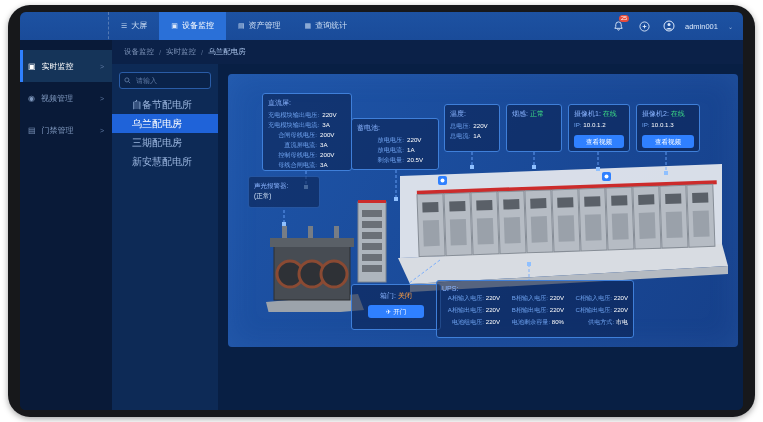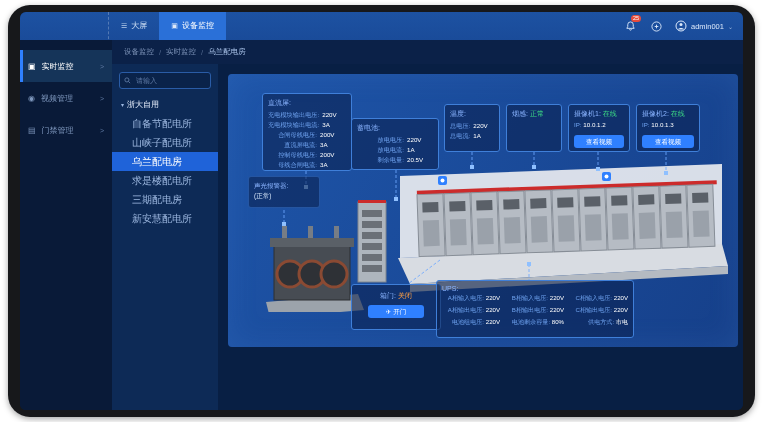--- a/index.html
+++ b/index.html
@@ -16,21 +16,21 @@
   .logo{width:88px;height:100%;border-right:1px dashed rgba(255,255,255,.25);}
   .tabs{display:flex;height:100%;}
   .tab{height:28px;line-height:28px;padding:0 12px;font-size:8px;color:#cfe0f5;cursor:pointer;
        display:flex;align-items:center;gap:4px;white-space:nowrap;}
   .tab .tab-icon{font-size:7px;opacity:.85;}
   .tab.active{background:#2a70d8;color:#fff;}
   .header-right{position:absolute;right:10px;top:0;height:28px;display:flex;align-items:center;gap:12px;}
   .hbtn{position:relative;width:14px;height:14px;display:flex;align-items:center;justify-content:center;cursor:pointer;}
   .badge{position:absolute;top:-4px;left:8px;background:#e74c3c;color:#fff;font-size:5.5px;
        line-height:7px;padding:0 2px;border-radius:4px;}
-  .user{display:flex;align-items:center;gap:4px;color:#dce9fb;font-size:7.5px;cursor:pointer;}
+  .user{display:flex;align-items:center;gap:10px;color:#dce9fb;font-size:7.5px;cursor:pointer;}
   .caret{font-size:6px;color:#9fb9e0;}
 
   
   .sidebar{position:absolute;left:0;top:28px;width:92px;bottom:0;background:#091a38;padding-top:10px;}
   .side-item{height:32px;display:flex;align-items:center;gap:6px;padding:0 8px;font-size:8px;
        color:#7e97bd;cursor:pointer;position:relative;}
   .side-item .chev{margin-left:auto;font-size:7px;color:#5f7aa3;}
   .side-item.active{background:#153459;color:#fff;border-left:3px solid #2f80ff;padding-left:5px;}
   .side-item .s-icon{font-size:8px;}
 
@@ -106,20 +106,28 @@
     <div class="logo"></div>
     <div class="tabs">
       <div class="tab">
         <span class="tab-icon">☰</span>
         <span>大屏</span>
       </div>
       <div class="tab active">
         <span class="tab-icon">▣</span>
         <span>设备监控</span>
       </div>
+      <div class="tab">
+        <span class="tab-icon">▤</span>
+        <span>资产管理</span>
+      </div>
+      <div class="tab">
+        <span class="tab-icon">▦</span>
+        <span>查询统计</span>
+      </div>
     </div>
     <div class="header-right">
       <div class="hbtn">
         <svg width="11" height="11" viewBox="0 0 24 24">
           <path d="M12 2a6 6 0 0 0-6 6v4l-2 4h16l-2-4V8a6 6 0 0 0-6-6zm-2 16a2 2 0 0 0 4 0" fill="none" stroke="#dce9fb" stroke-width="2"></path>
         </svg>
         <span class="badge">25</span>
       </div>
       <div class="hbtn">
         <svg width="11" height="11" viewBox="0 0 24 24">
@@ -166,28 +174,22 @@
   </div>
 
   <div class="tree">
     <div class="search-box">
       <svg width="7" height="7" viewBox="0 0 24 24">
         <circle cx="10" cy="10" r="7" fill="none" stroke="#5f7aa5" stroke-width="3"></circle>
         <path d="M15 15l6 6" stroke="#5f7aa5" stroke-width="3"></path>
       </svg>
       <input placeholder="请输入" style="">
     </div>
-    <div class="tree-root">
-      <span class="tw">▾</span>
-      <span>浙大自用</span>
-    </div>
     <div class="tree-item">自备节配电所</div>
-    <div class="tree-item">山峡子配电所</div>
     <div class="tree-item selected">乌兰配电房</div>
-    <div class="tree-item">求是楼配电所</div>
     <div class="tree-item">三期配电房</div>
     <div class="tree-item">新安慧配电所</div>
   </div>
 
   <div class="main"></div>
   <div class="stage"></div>
 
   <svg class="equip" viewBox="0 0 480 150">
 
     <polygon points="150,14 472,2 472,84 150,96" fill="#e9ecf0" opacity="0.92"></polygon>

